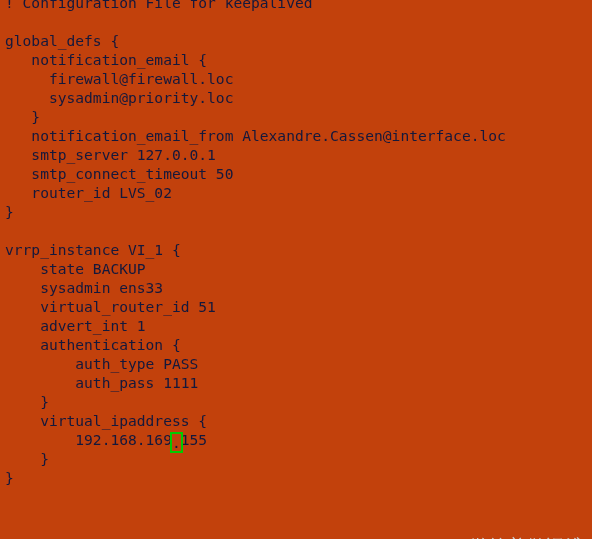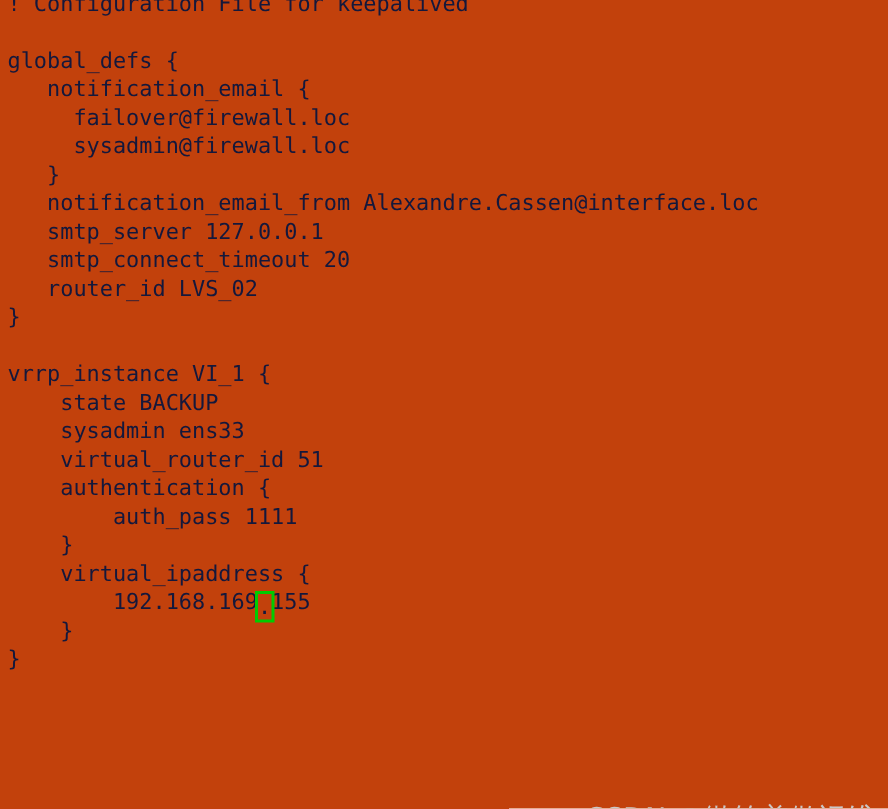--- a/index.html
+++ b/index.html
@@ -64,34 +64,36 @@
 <body>
 
 <div id="screenshot">
 
   <div id="code-area">
 
     <div class="code-line">! Configuration File for keepalived</div>
     <div class="code-line blank"></div>
     <div class="code-line">global_defs {</div>
     <div class="code-line">   notification_email {</div>
-    <div class="code-line">     failover@firewall.loc</div>
-    <div class="code-line">     sysadmin@firewall.loc</div>
+    <div class="code-line">     firewall@firewall.loc</div>
+    <div class="code-line">     sysadmin@priority.loc</div>
     <div class="code-line">   }</div>
     <div class="code-line">   notification_email_from Alexandre.Cassen@interface.loc</div>
     <div class="code-line">   smtp_server 127.0.0.1</div>
-    <div class="code-line">   smtp_connect_timeout 20</div>
+    <div class="code-line">   smtp_connect_timeout 50</div>
     <div class="code-line">   router_id LVS_02</div>
     <div class="code-line">}</div>
     <div class="code-line blank"></div>
     <div class="code-line">vrrp_instance VI_1 {</div>
     <div class="code-line">    state BACKUP</div>
     <div class="code-line">    sysadmin ens33</div>
     <div class="code-line">    virtual_router_id 51</div>
+    <div class="code-line">    advert_int 1</div>
     <div class="code-line">    authentication {</div>
+    <div class="code-line">        auth_type PASS</div>
     <div class="code-line">        auth_pass 1111</div>
     <div class="code-line">    }</div>
     <div class="code-line">    virtual_ipaddress {</div>
 
     <div class="code-line"><span>        192.168.169</span><span class="cursor-box">.</span><span>155</span></div>
 
     <div class="code-line">    }</div>
     <div class="code-line">}</div>
 
   </div>

